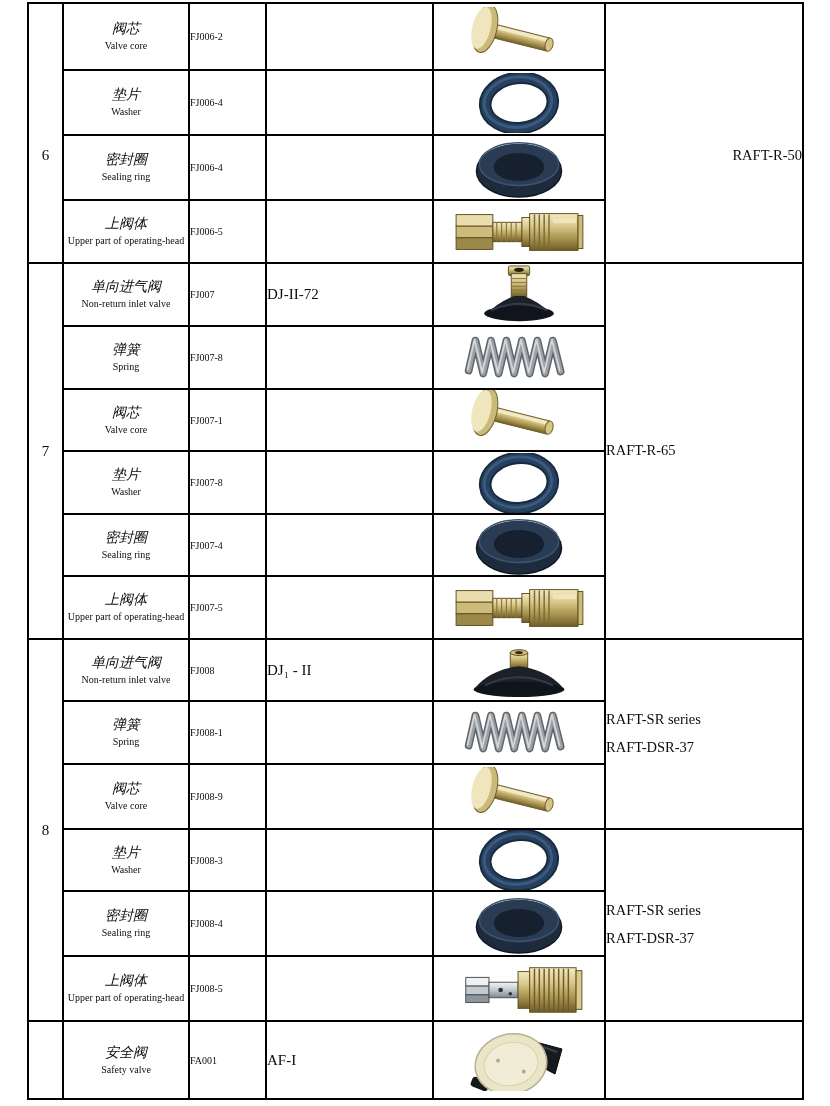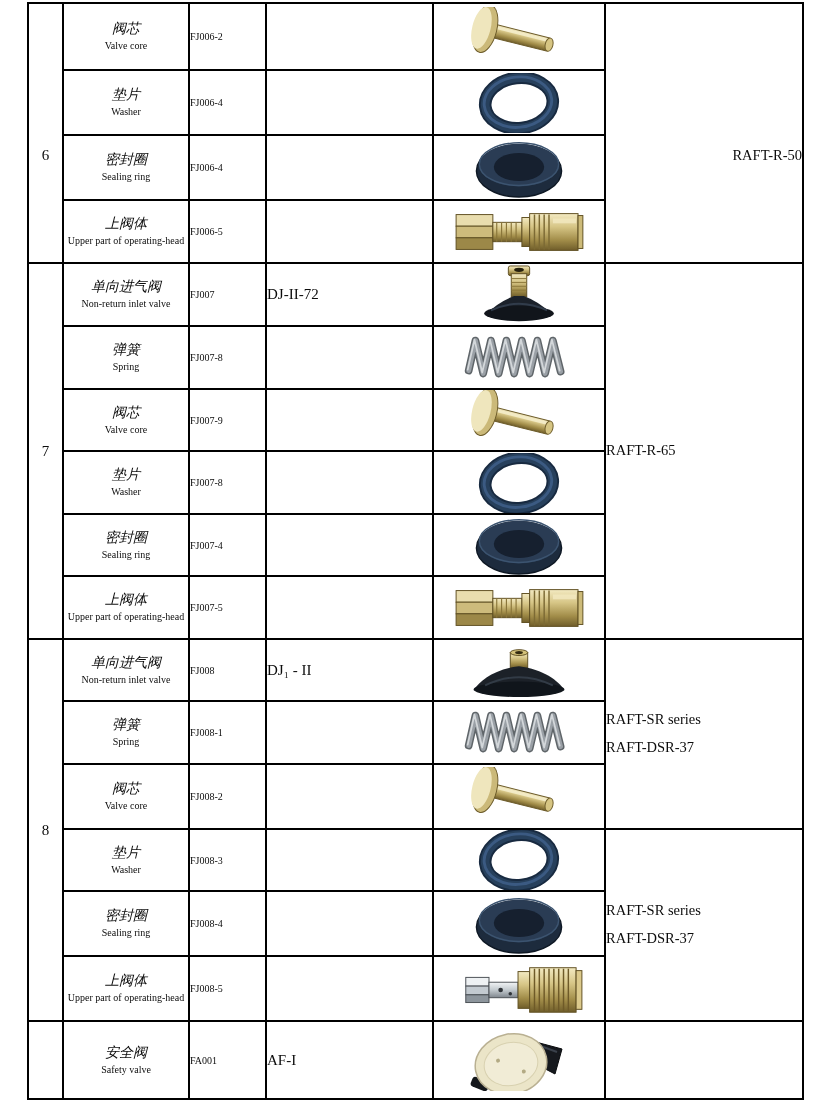--- a/index.html
+++ b/index.html
@@ -282,21 +282,21 @@
               <use href="#sym-spring"></use>
             </svg>
     </td>
   </tr>
   <tr style="height:62px">
     <td class="c-name">
       <div class="name-cn">阀芯</div>
       <div class="name-en">Valve core</div>
     </td>
     <td class="c-code">
-      <span>FJ007-9</span>
+      <span>FJ007-1</span>
     </td>
     <td class="c-model">
       <span></span>
     </td>
     <td class="c-img">
       <svg width="170" height="60" viewBox="0 0 170 62">
               <use href="#sym-valve-core"></use>
             </svg>
     </td>
   </tr>
@@ -392,21 +392,21 @@
               <use href="#sym-spring"></use>
             </svg>
     </td>
   </tr>
   <tr style="height:65px">
     <td class="c-name">
       <div class="name-cn">阀芯</div>
       <div class="name-en">Valve core</div>
     </td>
     <td class="c-code">
-      <span>FJ008-2</span>
+      <span>FJ008-9</span>
     </td>
     <td class="c-model">
       <span></span>
     </td>
     <td class="c-img">
       <svg width="170" height="60" viewBox="0 0 170 62">
               <use href="#sym-valve-core"></use>
             </svg>
     </td>
   </tr>

